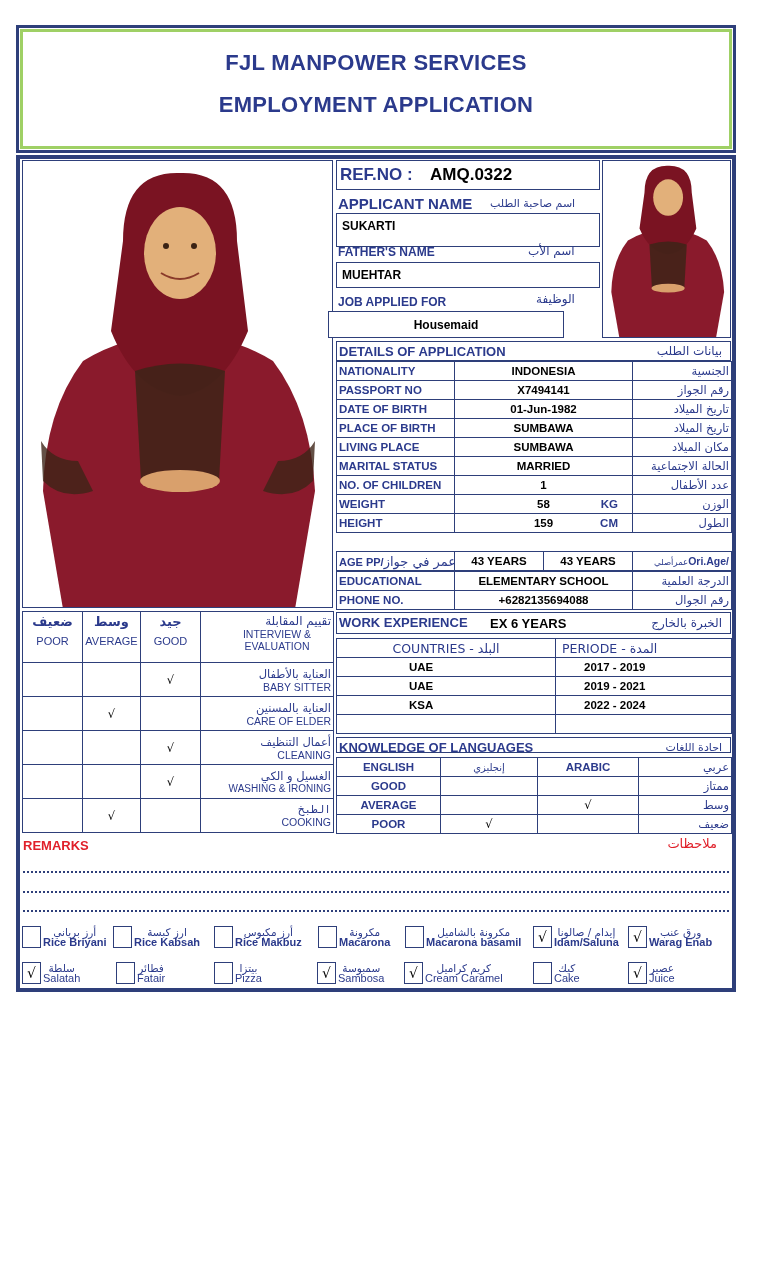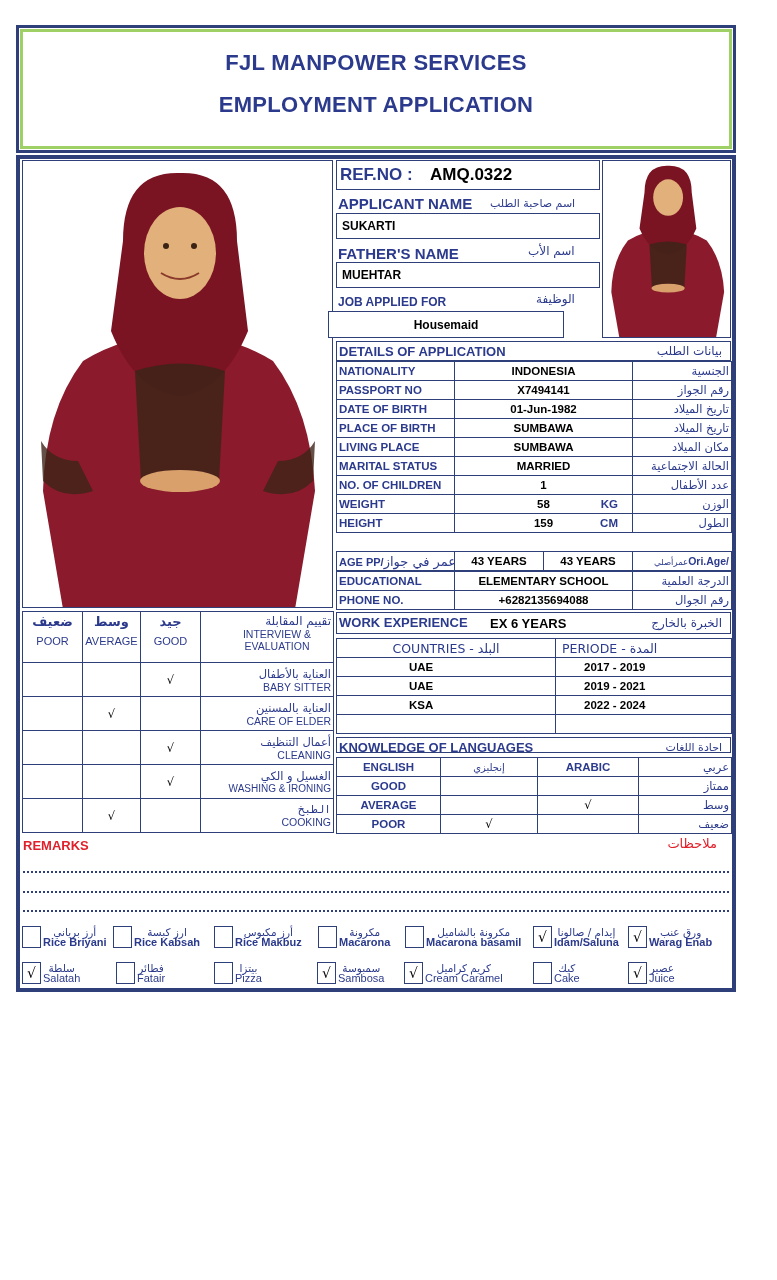--- a/index.html
+++ b/index.html
@@ -75,25 +75,25 @@
   </svg>
 </div>
 
 <div class="box" style="left:336px; top:160px; width:264px; height:30px;">
   <span class="lbl" style="left:3px; top:4px; font-size:17px;">REF.NO :</span>
   <span class="val" style="left:93px; top:4px; font-size:17px;">AMQ.0322</span>
 </div>
 
 <span class="lbl" style="left:338px; top:195px; font-size:15px;">APPLICANT NAME</span>
 <span class="ar" style="left:490px; top:197px; font-size:11px;">اسم صاحبة الطلب</span>
-<div class="box" style="left:336px; top:213px; width:264px; height:26px;">
+<div class="box" style="left:336px; top:213px; width:264px; height:34px;">
   <span class="val" style="left:5px; top:5px; font-size:12px;">SUKARTI</span>
 </div>
 
-<span class="lbl" style="left:338px; top:245px; font-size:15px;">FATHER'S NAME</span>
+<span class="lbl" style="left:338px; top:245px; font-size:12px;">FATHER'S NAME</span>
 <span class="ar" style="left:528px; top:244px; font-size:12px;">اسم الأب</span>
 <div class="box" style="left:336px; top:262px; width:264px; height:26px;">
   <span class="val" style="left:5px; top:5px; font-size:12px;">MUEHTAR</span>
 </div>
 
 <span class="lbl" style="left:338px; top:295px; font-size:12px;">JOB APPLIED FOR</span>
 <span class="ar" style="left:536px; top:292px; font-size:12px;">الوظيفة</span>
 <div class="box" style="left:328px; top:311px; width:236px; height:27px;">
   <span class="val" style="left:0; width:100%; text-align:center; top:6px; font-size:12px;">Housemaid</span>
 </div>

